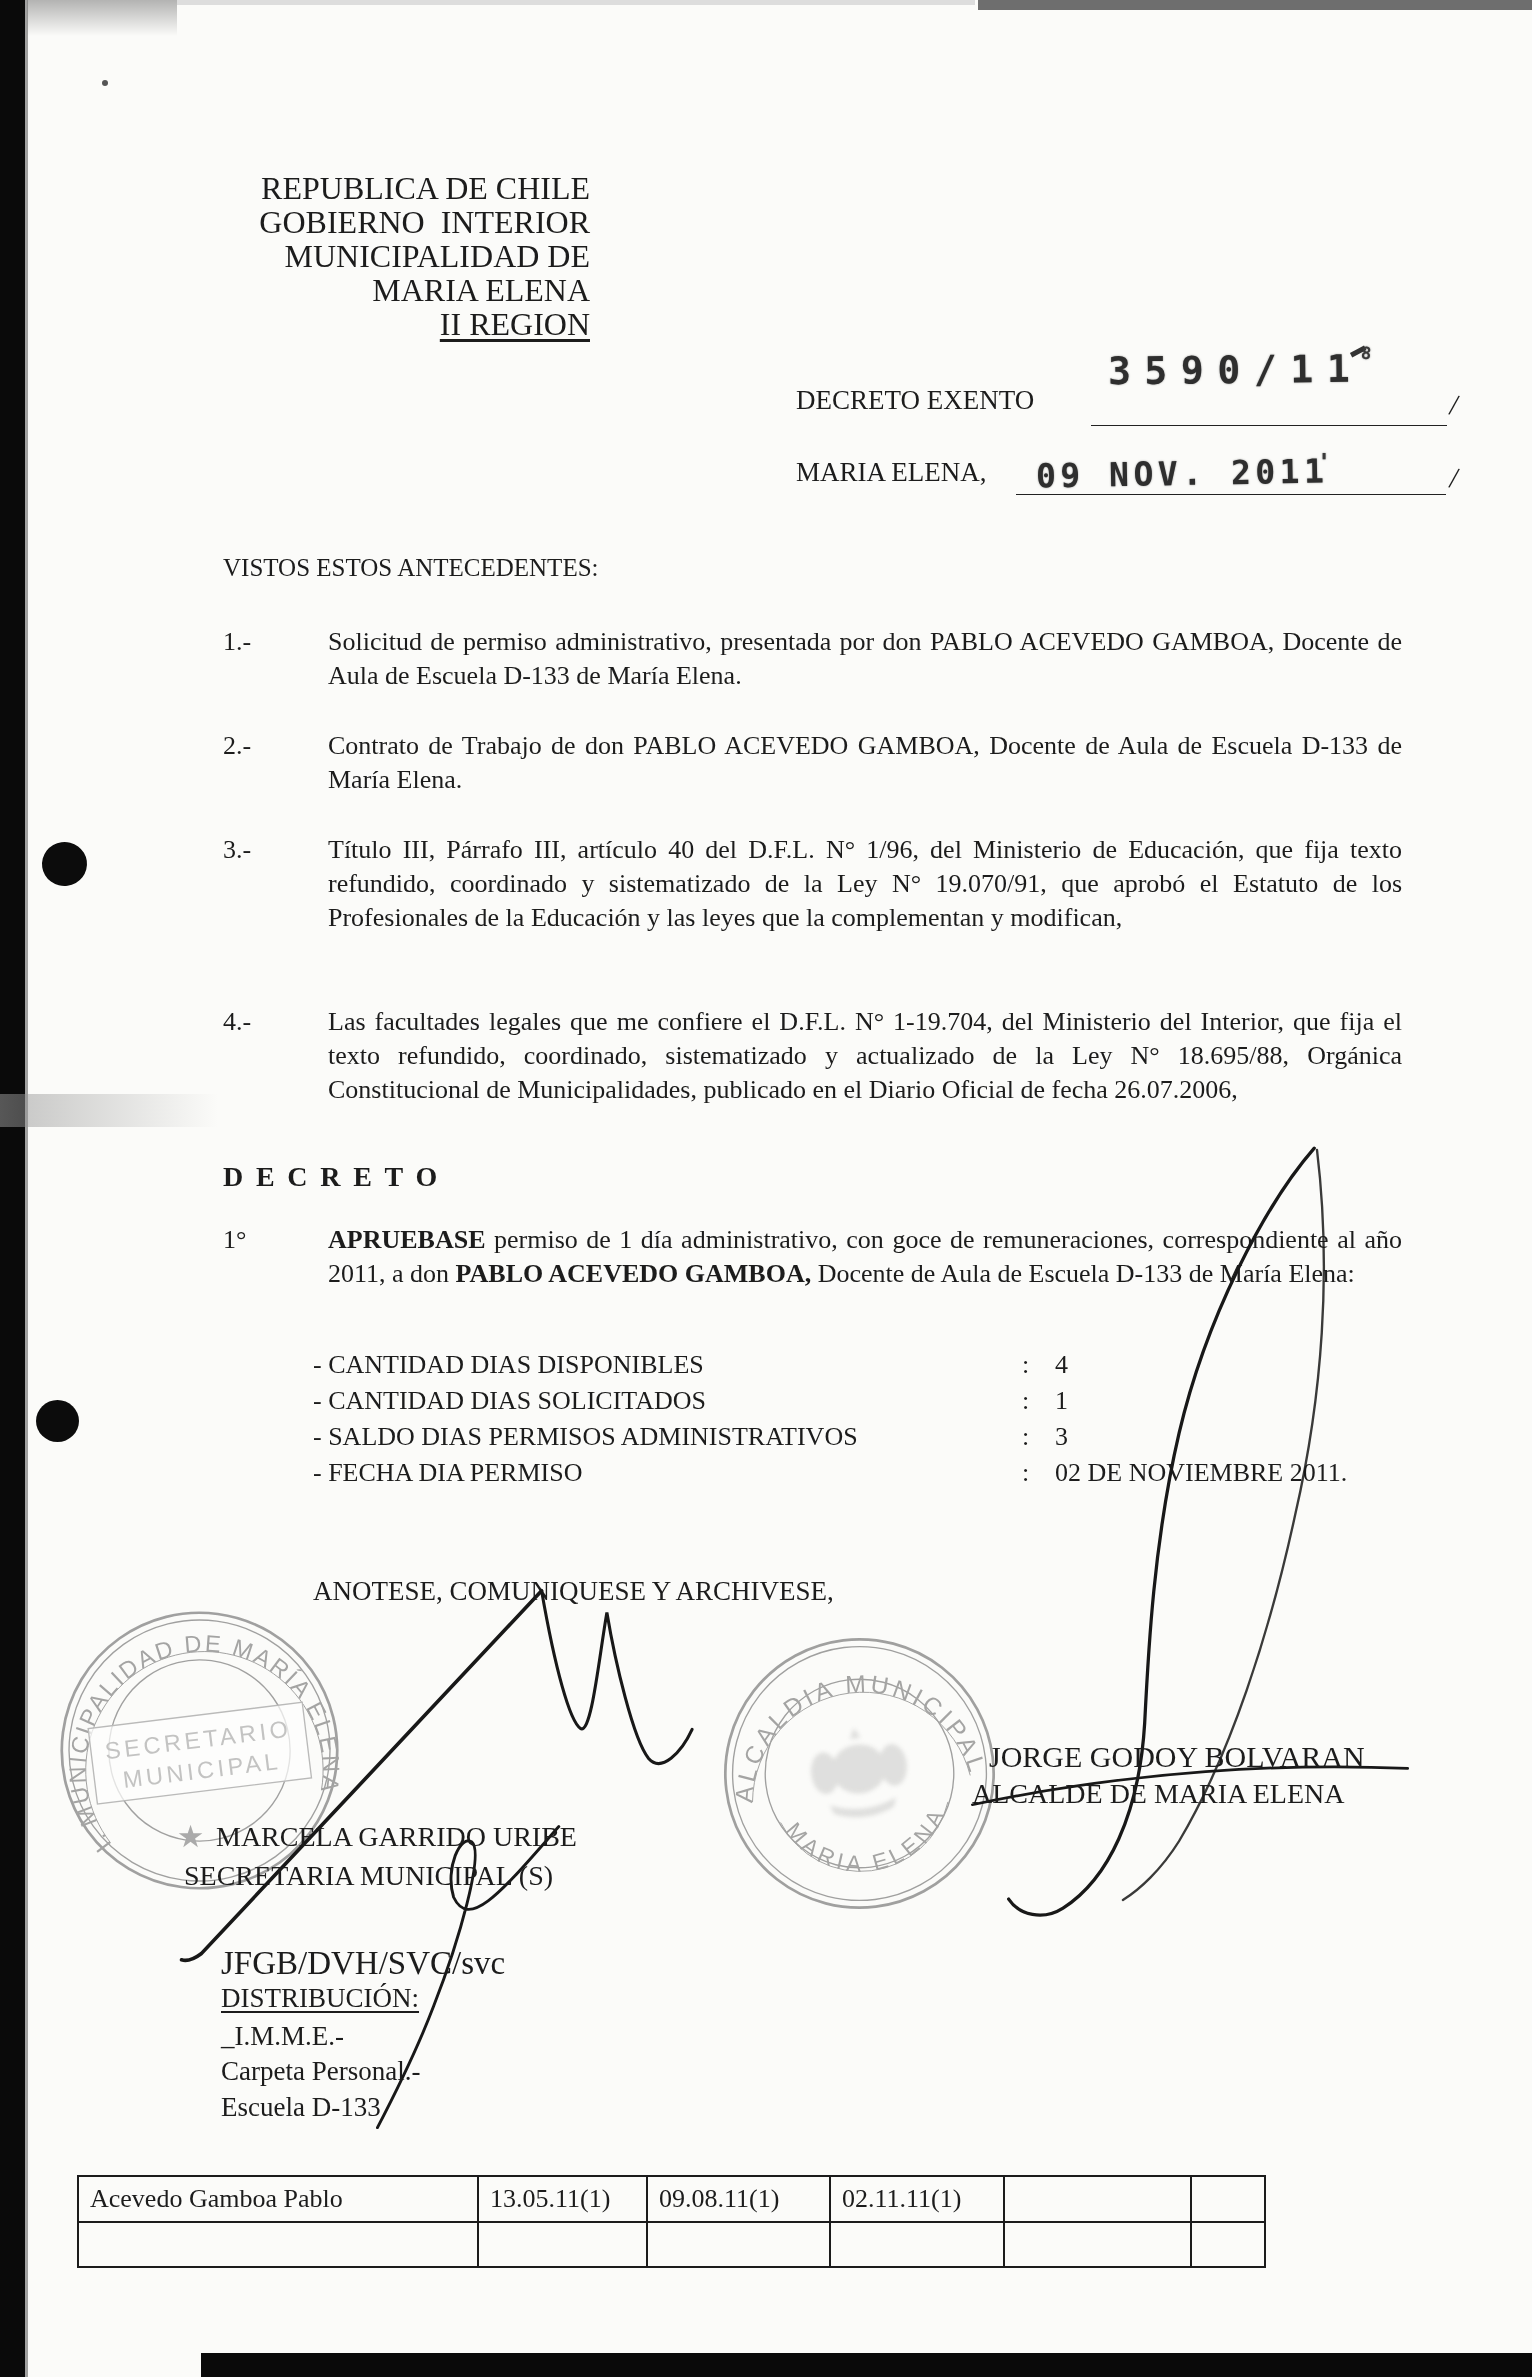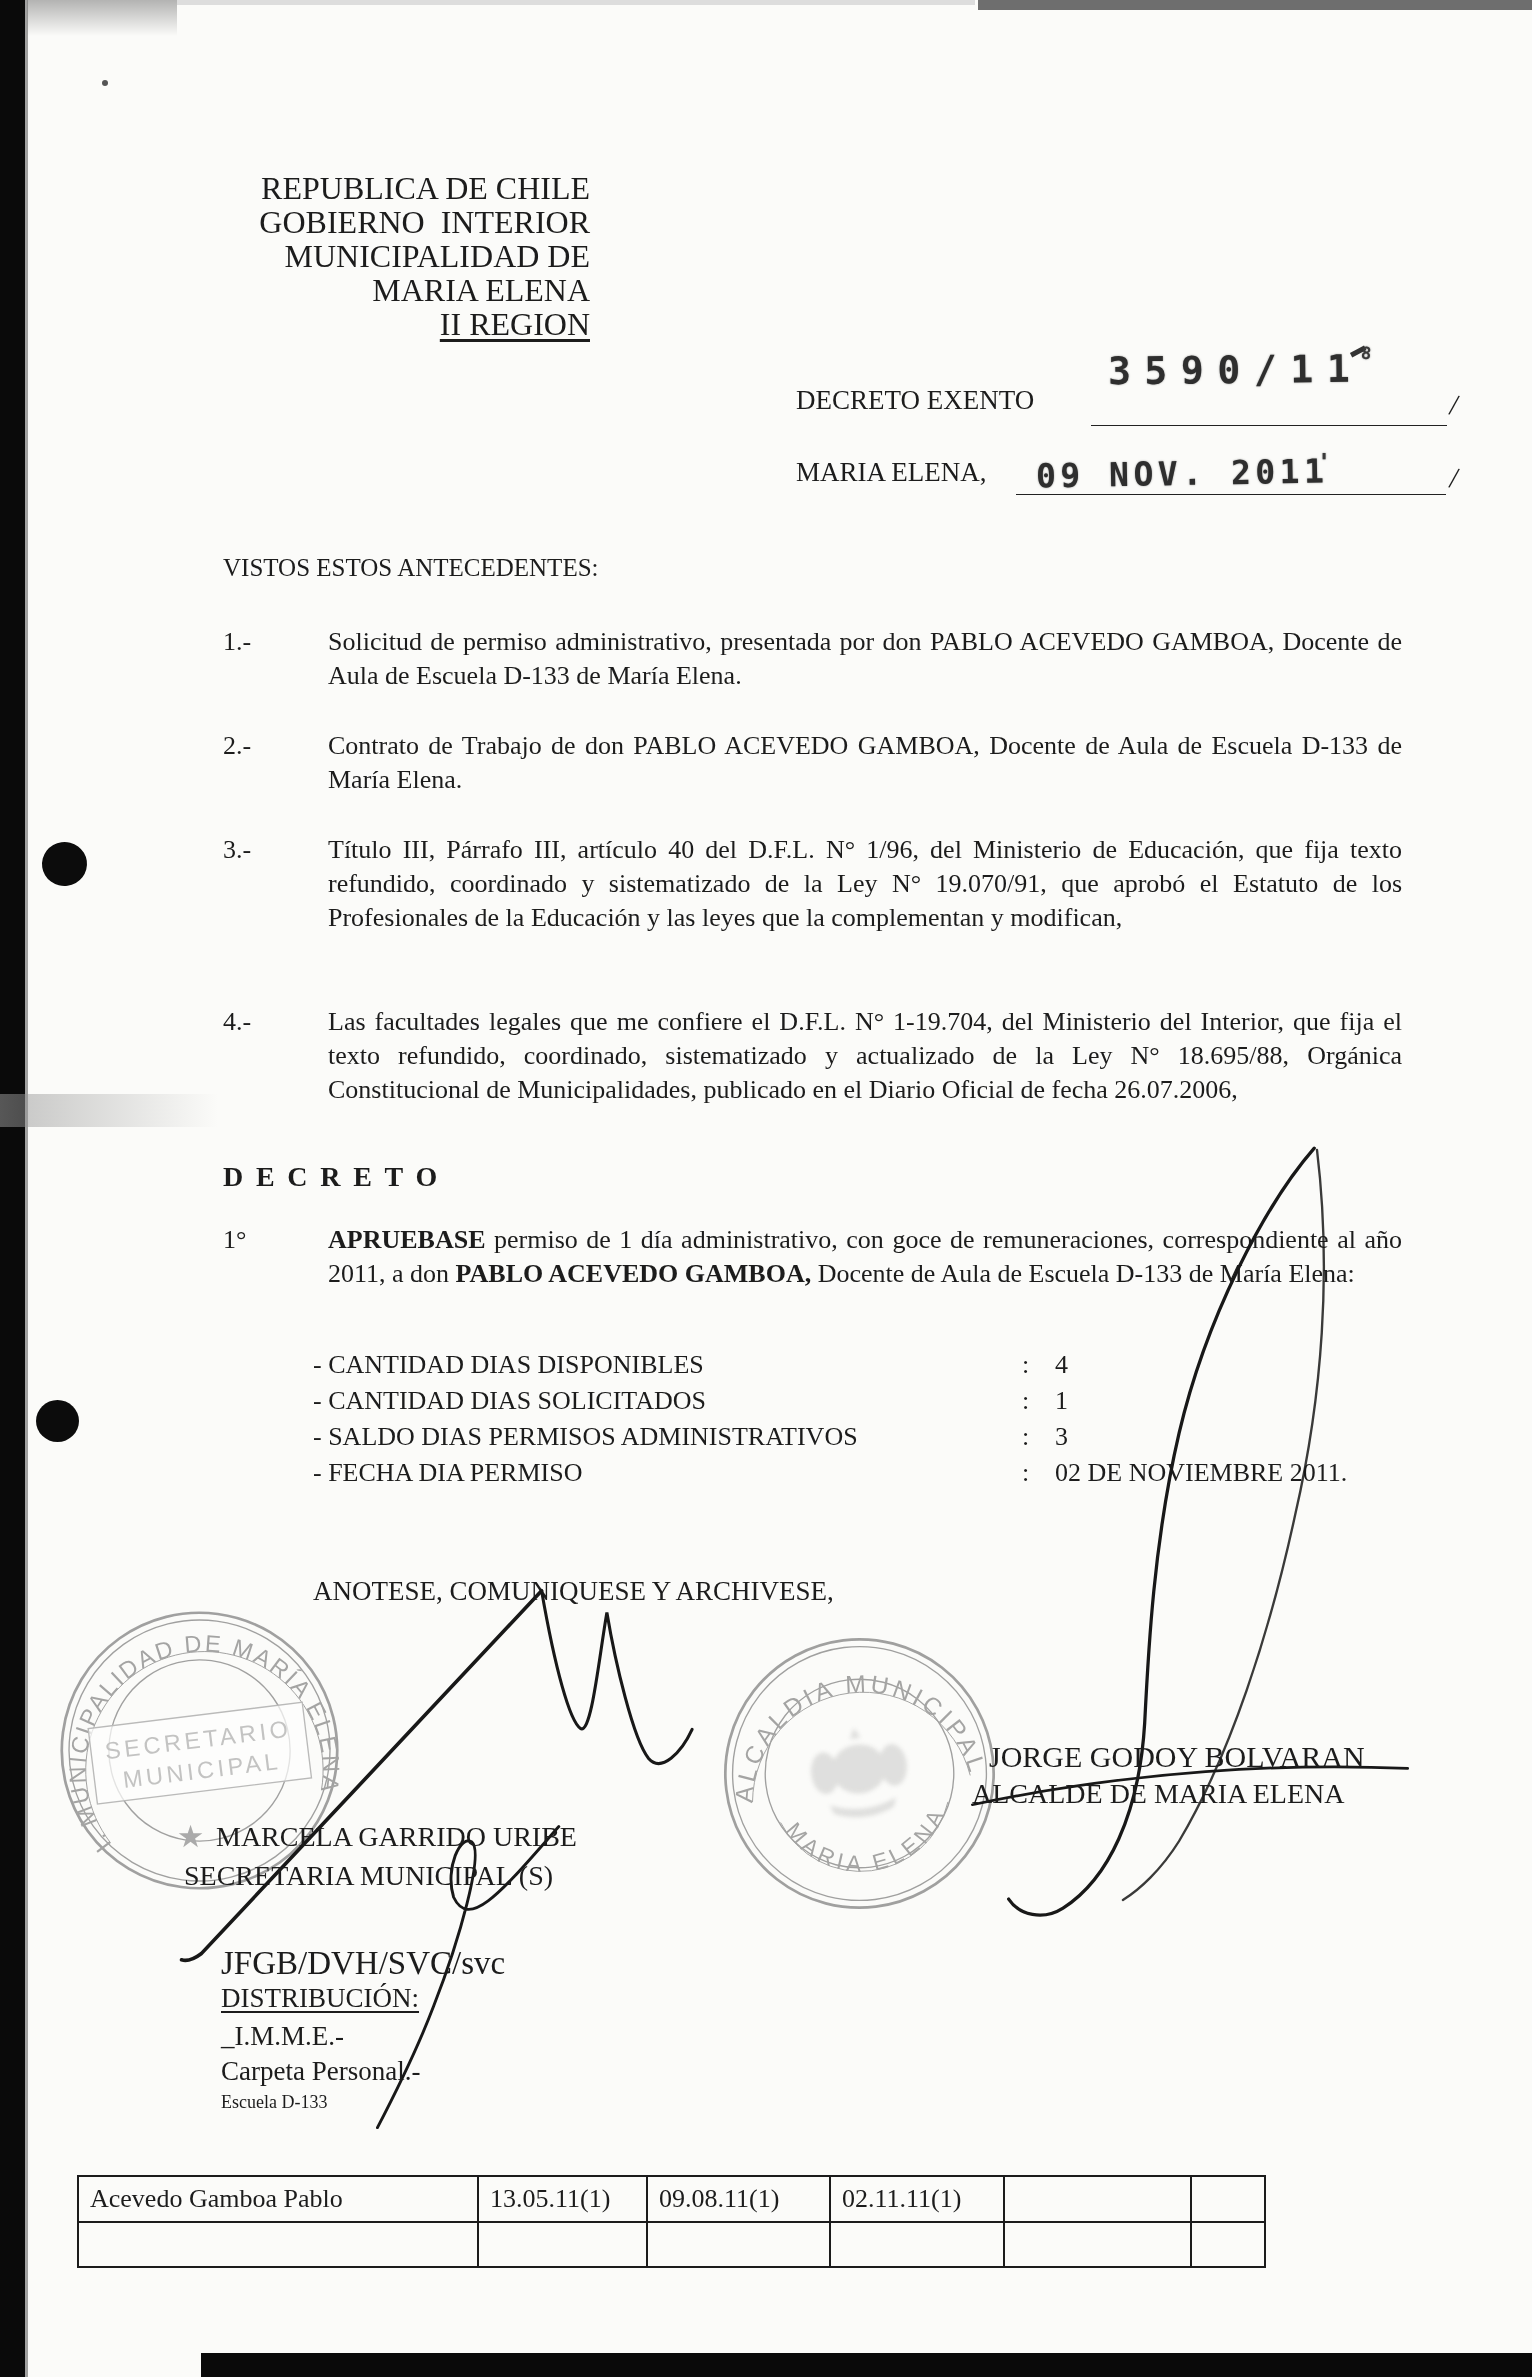--- a/index.html
+++ b/index.html
@@ -68,21 +68,21 @@
   
   .sec-name  { left:216px;  top:1821px; font-size:28px; }
   .sec-title { left:184px;  top:1860px; font-size:28px; }
   .alc-name  { left:989px; top:1740px; font-size:30px; }
   .alc-title { left:972px; top:1778px; font-size:28px; }
 
   .initials   { left:221px; top:1945px; font-size:33px; }
   .dist-title { left:221px; top:1983px; font-size:27px; text-decoration:underline; text-underline-offset:3.6px; }
   .dist-1 { left:221px; top:2021px; font-size:27px; }
   .dist-2 { left:221px; top:2056px; font-size:27px; }
-  .dist-3 { left:221px; top:2092px; font-size:18px; }
+  .dist-3 { left:221px; top:2092px; font-size:27px; }
 
   
   .log-table { position:absolute; left:77px; top:2175px; border-collapse:collapse; }
   .log-table td { border:2.3px solid #1b1b1b; font-size:26px; padding:1.8px 11px; height:40px;
                   vertical-align:middle; }
   .c0{width:376px;} .c1{width:145px;} .c2{width:159px;} .c3{width:150px;} .c4{width:163px;} .c5{width:50px;}
 
   
   .overlay { position:absolute; left:0; top:0; pointer-events:none; }
   .stamp-svg { position:absolute; pointer-events:none; }

